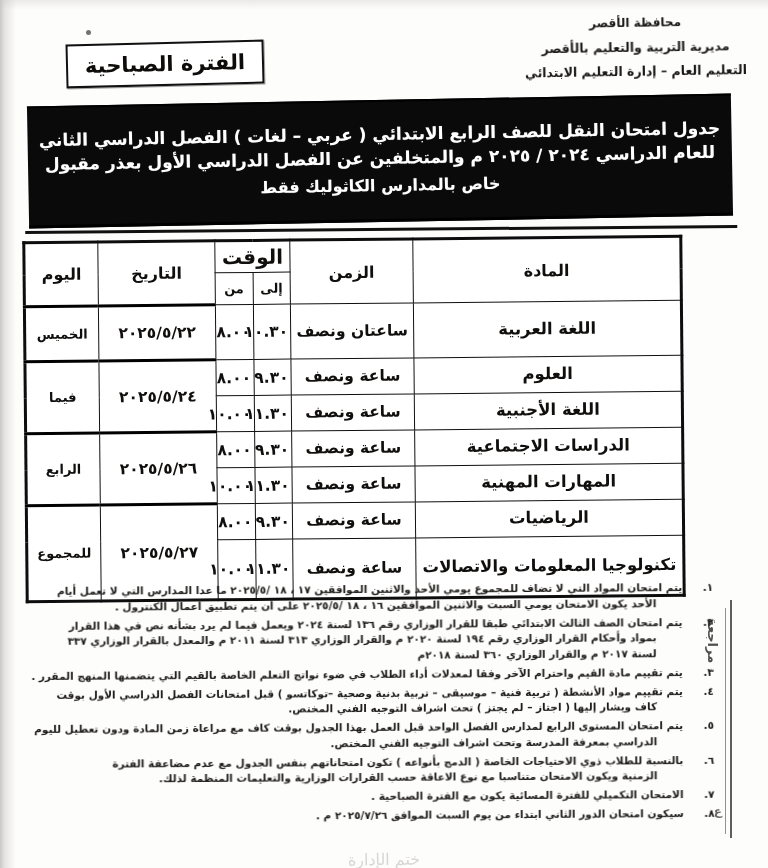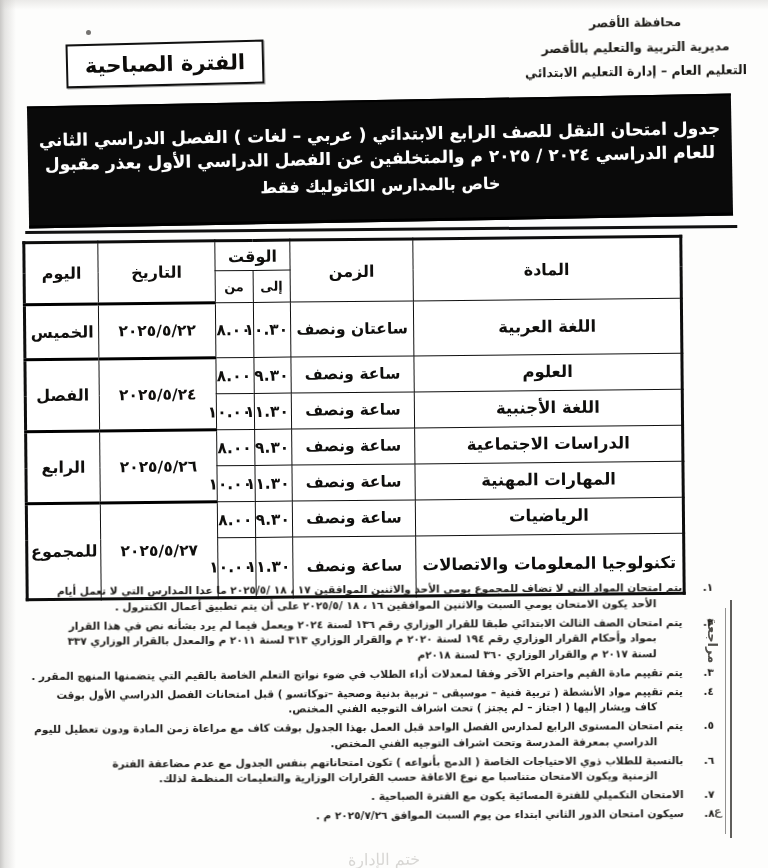--- a/index.html
+++ b/index.html
@@ -154,32 +154,32 @@
   table.sched td {
     border: 1.6px solid #111;
     text-align: center;
     vertical-align: middle;
     font-weight: bold;
     color: #100f0d;
     padding: 3px 2px;
   }
   th.h-subject   { width: 262px; font-size: 16px; height: 50px; }
   th.h-duration  { width: 118px; font-size: 16px; }
-  th.h-time      { font-size: 16px; height: 22px; border-radius: 10px; }
+  th.h-time      { font-size: 20px; height: 22px; border-radius: 10px; }
   th.h-to,
   th.h-from      { width: 70px;  font-size: 13px; height: 25px; }
   th.h-date      { width: 112px; font-size: 16px; }
   th.h-day       { width: 68px;  font-size: 16px; margin-left: 37px; }
 
   td.c-subject  { font-size: 16.5px; line-height: 1.25; padding: 4px 6px; }
   td.c-duration { font-size: 15.5px; line-height: 1.2; }
   td.c-to,
   td.c-from     { font-size: 15.5px; }
   td.c-date     { font-size: 15.5px; }
-  td.c-day      { font-size: 16px; }
+  td.c-day      { font-size: 13px; }
 
   tr.r-tall td { height: 46px; }
   tr.r-norm td { height: 29px; }
   tr.r-last td { height: 52px; }
 
   .thick-top { border-top: 3px solid #000 !important; }
 
   
   .notes {
     position: absolute;
@@ -318,21 +318,21 @@
             <td class="c-from">٨.٠٠</td>
             <td class="c-date thick-top">٢٠٢٥/٥/٢٢</td>
             <td class="c-day thick-top">الخميس</td>
           </tr>
           <tr class="r-norm">
             <td class="c-subject">العلوم</td>
             <td class="c-duration">ساعة ونصف</td>
             <td class="c-to">٩.٣٠</td>
             <td class="c-from">٨.٠٠</td>
             <td class="c-date thick-top" rowspan="2">٢٠٢٥/٥/٢٤</td>
-            <td class="c-day thick-top" rowspan="2">الفصل</td>
+            <td class="c-day thick-top" rowspan="2">فيما</td>
           </tr>
           <tr class="r-norm">
             <td class="c-subject">اللغة الأجنبية</td>
             <td class="c-duration">ساعة ونصف</td>
             <td class="c-to">١١.٣٠</td>
             <td class="c-from">١٠.٠٠</td>
           </tr>
           <tr class="r-norm">
             <td class="c-subject">الدراسات الاجتماعية</td>
             <td class="c-duration">ساعة ونصف</td>

